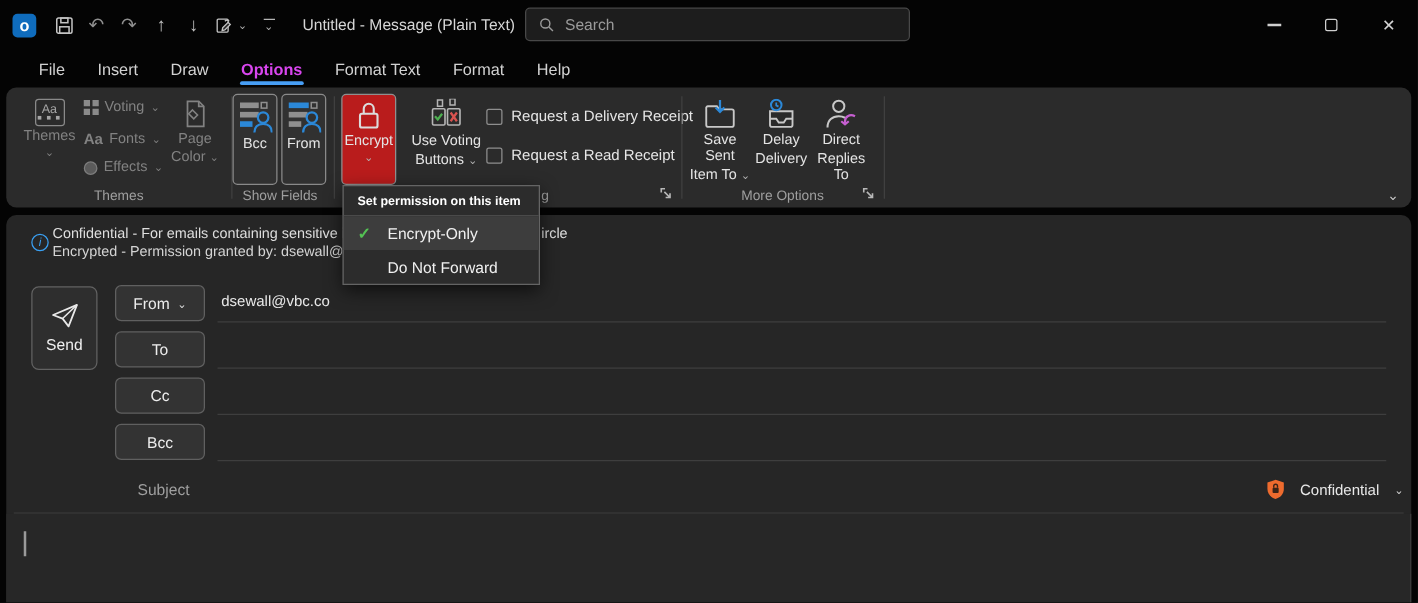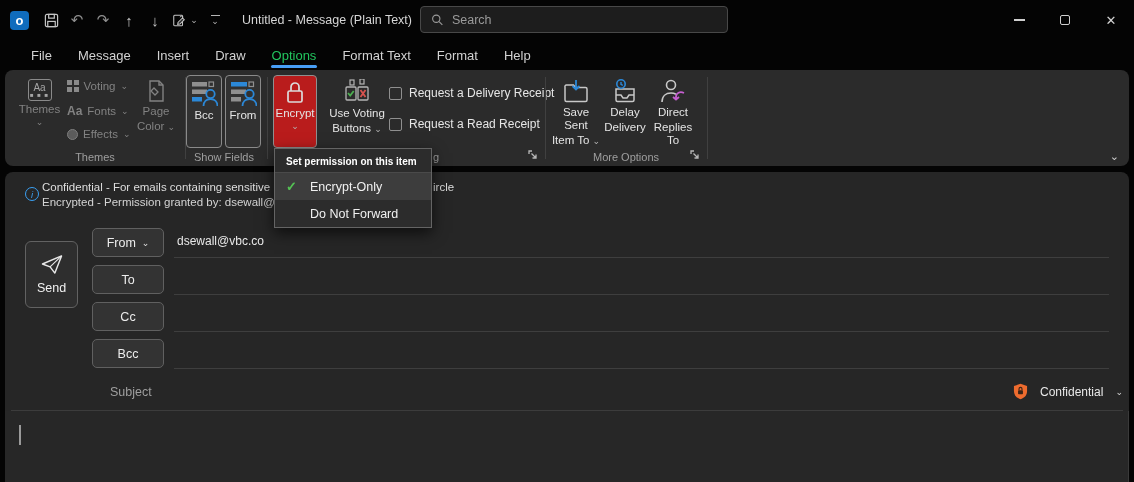--- a/index.html
+++ b/index.html
@@ -25,21 +25,21 @@
                      font-family:"Liberation Sans", sans-serif; }
   .searchbox input::placeholder { color:#9a9a9a; }
   .winctrl { position:absolute; right:0; top:0; height:40px; display:flex; }
   .winctrl .wbtn { width:46px; height:40px; display:flex; align-items:center; justify-content:center; color:#d2d2d2; font-size:13px; }
   .ico-min { width:11px; height:1.4px; background:#cfcfcf; }
   .ico-max { width:10px; height:10px; border:1.2px solid #cfcfcf; border-radius:2px; }
 
   
   .menubar { position:absolute; top:40px; left:16px; width:100%; height:30px; display:flex; align-items:center; padding-left:2px; }
   .tab { padding:0 13px; color:#d2d2d2; font-size:13px; height:30px; display:flex; align-items:center; position:relative; }
-  .tab.active { color:#22c55e; font-weight:normal; }
+  .tab.active { color:#d946ef; font-weight:bold; }
   .tab.active::after { content:""; position:absolute; left:12px; right:12px; bottom:2px; height:3px;
                        background:#479ef5; border-radius:2px; }
 
   
   .ribbon { position:absolute; left:5px; top:70px; width:1124px; height:96px; background:#2b2b2b; border-radius:8px; }
   .vsep { position:absolute; top:7px; bottom:7px; width:1px; background:#404040; }
   .grp-label { position:absolute; bottom:3px; font-size:11px; color:#9f9f9f; text-align:center; }
   .launcher { position:absolute; bottom:5px; width:12px; height:12px; }
   .big-btn { position:absolute; top:5px; height:73px; display:flex; flex-direction:column; align-items:center;
              padding-top:4px; gap:2px; border-radius:4px; color:#e4e4e4; font-size:11.5px; line-height:13px; text-align:center; }
@@ -57,21 +57,21 @@
   .checkbox { width:13px; height:13px; border:1px solid #8f8f8f; border-radius:2px; background:transparent; }
   .ribbon-collapse { position:absolute; right:10px; bottom:3px; color:#cfcfcf; font-size:11px; }
 
   
   .compose { position:absolute; left:5px; top:172px; width:1124px; height:310px; background:#262626; border-radius:8px 8px 0 0; }
   .info-icon { position:absolute; left:20px; top:15px; width:14px; height:14px; border:1.4px solid #3aa0f3; border-radius:50%;
                color:#3aa0f3; font-size:9.5px; display:flex; align-items:center; justify-content:center; font-style:italic; }
   .info-line { position:absolute; left:37px; color:#dedede; font-size:11.5px; white-space:nowrap; }
   .send-btn { position:absolute; left:20px; top:57px; width:53px; height:67px; border:1px solid #626262; border-radius:6px;
               background:#2e2e2e; display:flex; flex-direction:column; align-items:center; justify-content:center; gap:6px;
-              color:#f0f0f0; font-size:12.5px;margin-top:12px; }
+              color:#f0f0f0; font-size:12.5px; }
   .field-btn { position:absolute; left:87px; width:72px; height:29px; background:#333333; border:1px solid #606060;
                border-radius:5px; color:#ededed; font-size:12.5px; display:flex; align-items:center; justify-content:center; gap:6px; }
   .field-line { position:absolute; left:169px; right:20px; height:1px; background:#3e3e3e; }
   .from-value { position:absolute; left:172px; top:62px; color:#e8e8e8; font-size:12px; }
   .subject-ph { position:absolute; left:105px; top:213px; color:#9f9f9f; font-size:12.5px; }
   .sens-badge { position:absolute; left:1008px; top:211px; display:flex; align-items:center; gap:12px;
                 color:#e8e8e8; font-size:12px; }
   .body-divider { position:absolute; left:6px; right:6px; top:238px; height:1px; background:#3c3c3c; }
   .body-area { position:absolute; left:0; right:0; top:239px; bottom:0; background:#272727; border-right:1px solid #3a3a3a; }
   .caret { position:absolute; left:14px; top:14px; width:2px; height:20px; background:#9a9a9a; }
@@ -146,21 +146,20 @@
           <span class="ico-max"></span>
         </div>
       <div class="wbtn">
           <span>✕</span>
         </div>
     </div>
   </div>
 
   <div class="menubar">
     <div class="tab">File</div>
-    <div class="tab">Message</div>
     <div class="tab">Insert</div>
     <div class="tab">Draw</div>
     <div class="tab active">Options</div>
     <div class="tab">Format Text</div>
     <div class="tab">Format</div>
     <div class="tab">Help</div>
   </div>
 
   <div class="ribbon">
 

